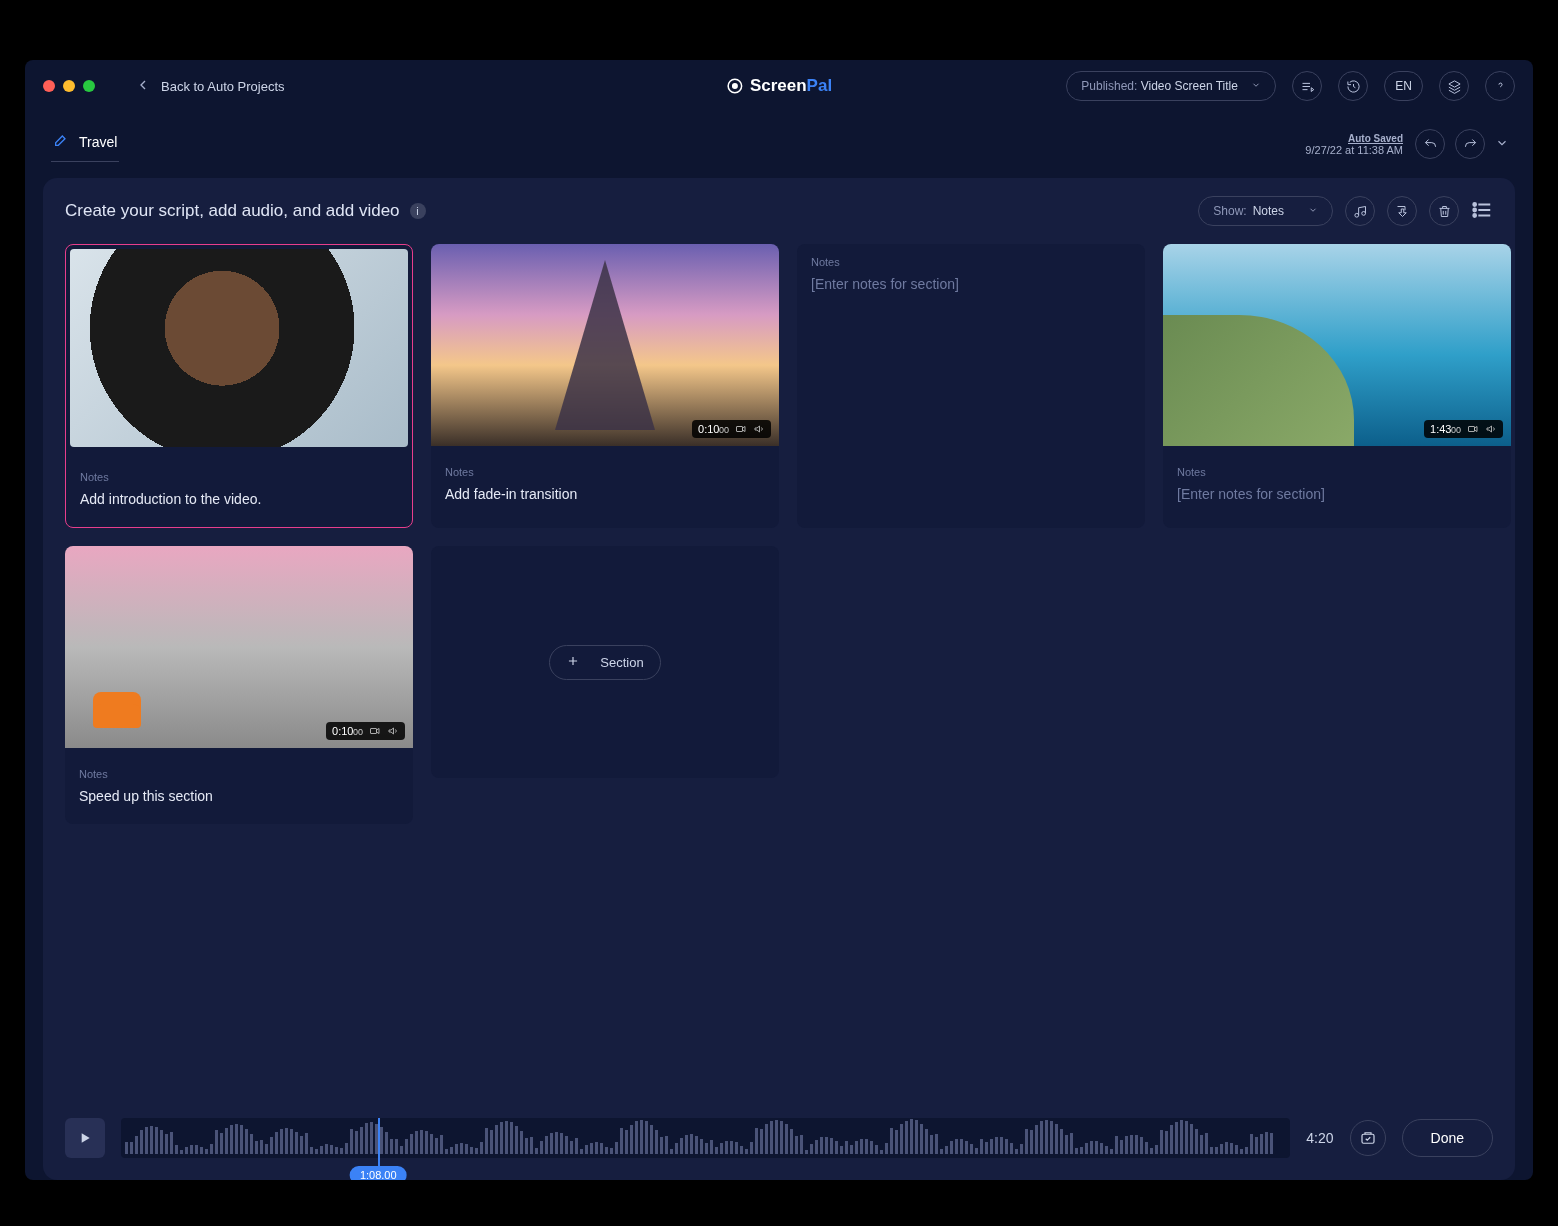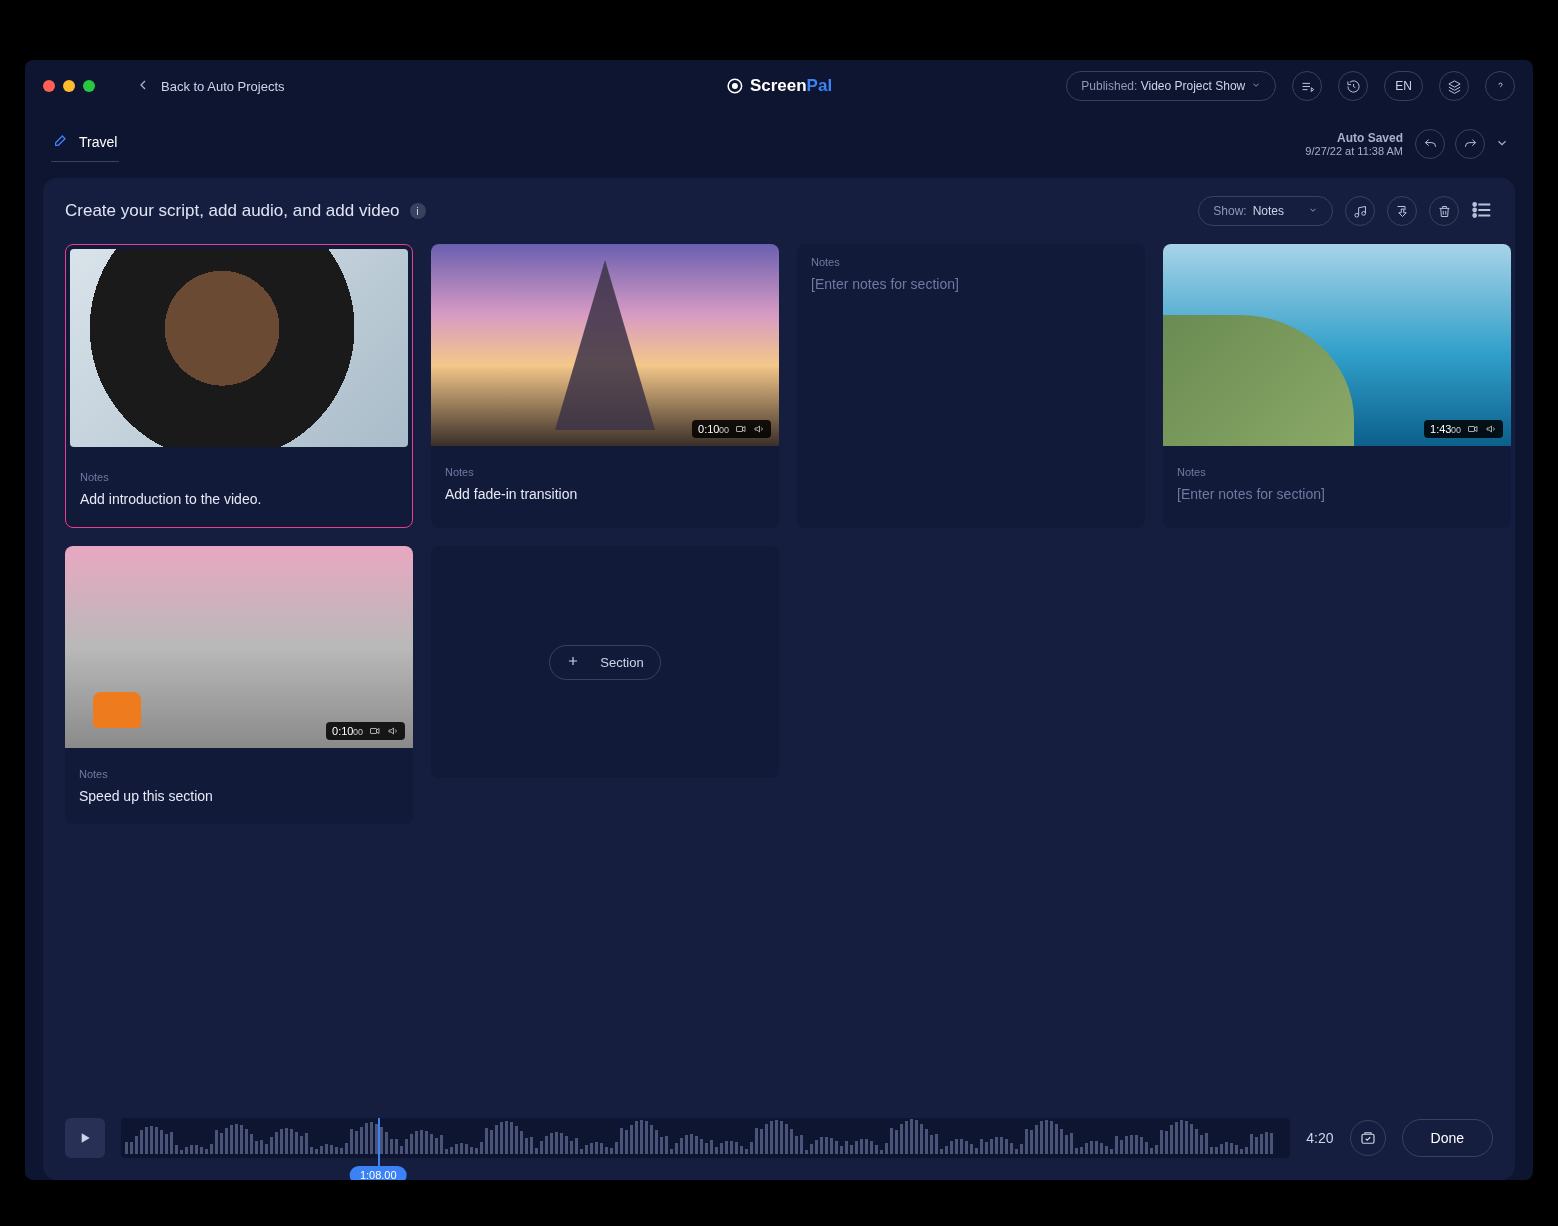--- a/index.html
+++ b/index.html
@@ -51,21 +51,21 @@
   display:inline-flex; align-items:center; justify-content:center;
 }
 .icon-btn svg { width:15px; height:15px; stroke:#b9c2dc; fill:none; stroke-width:1.6; }
 .titlebar {
   display:flex; align-items:center; padding: 14px 24px 10px 26px; gap: 12px;
 }
 .title-group { display:flex; align-items:center; gap:10px; border-bottom:1px solid #3a415e; padding: 6px 2px 10px 2px; }
 .title-group svg { width:16px; height:16px; stroke:#3b82f6; fill:none; stroke-width:2;}
 .title-text { color:#fff; font-size:14px; font-weight:500; }
 .autosave { text-align:right; font-size:11px; color:#a7b0cc; }
-.autosave .line1 { font-weight:600; font-size:12px; }
+.autosave .line1 { font-weight:600; font-size:10px;text-decoration:underline; }
 .undo-redo { display:flex; gap:10px; align-items:center; }
 .chev-icon svg{ width:14px; height:14px; stroke:#a7b0cc; fill:none; stroke-width:2;}
 
 .content {
   margin: 6px 18px 0 18px;
   background: #161e3f;
   border-radius: 14px;
   padding: 18px 22px 22px 22px;
   flex: 1;
   display:flex; flex-direction:column;
@@ -152,21 +152,21 @@
       <svg width="18" height="18" viewBox="0 0 24 24" fill="none" stroke="#fff" stroke-width="2">
           <circle cx="12" cy="12" r="9"></circle>
           <circle cx="12" cy="12" r="3" fill="#fff"></circle>
         </svg>
       <span><span>Screen</span><span class="pal">Pal</span></span>
     </div>
 
     <div class="spacer"></div>
 
     <div class="pill dd">
-      <span><span class="label">Published:</span> <span>Video Project Show</span></span>
+      <span><span class="label">Published:</span> <span>Video Screen Title</span></span>
       <span><svg width="10" height="10" viewBox="0 0 24 24" fill="none" stroke="#a7b0cc" stroke-width="2">
             <path d="M6 9l6 6 6-6"></path>
           </svg></span>
     </div>
     <span class="icon-btn">
         <svg viewBox="0 0 24 24">
           <path d="M4 7h12M4 12h12M4 17h8M18 14l4 3-4 3z"></path>
         </svg>
       </span>
     <span class="icon-btn">

